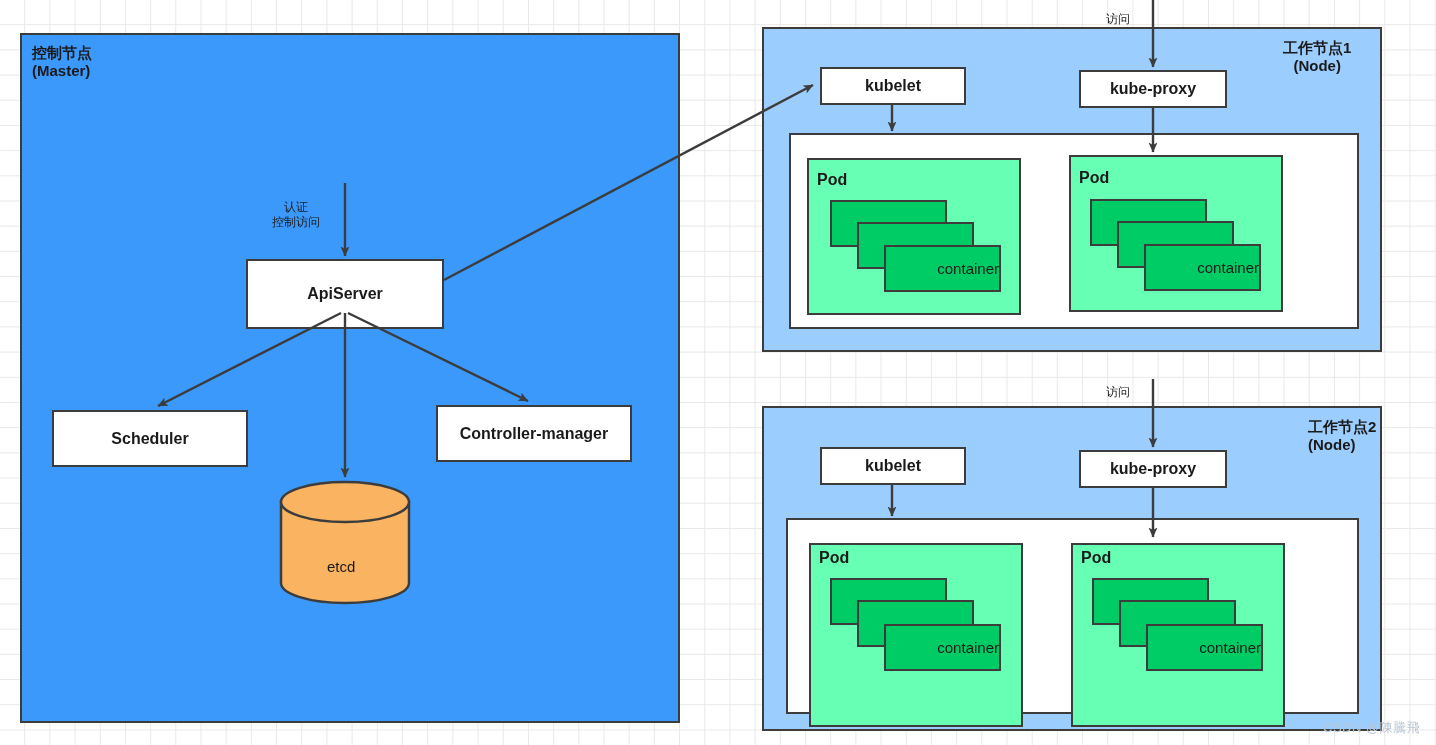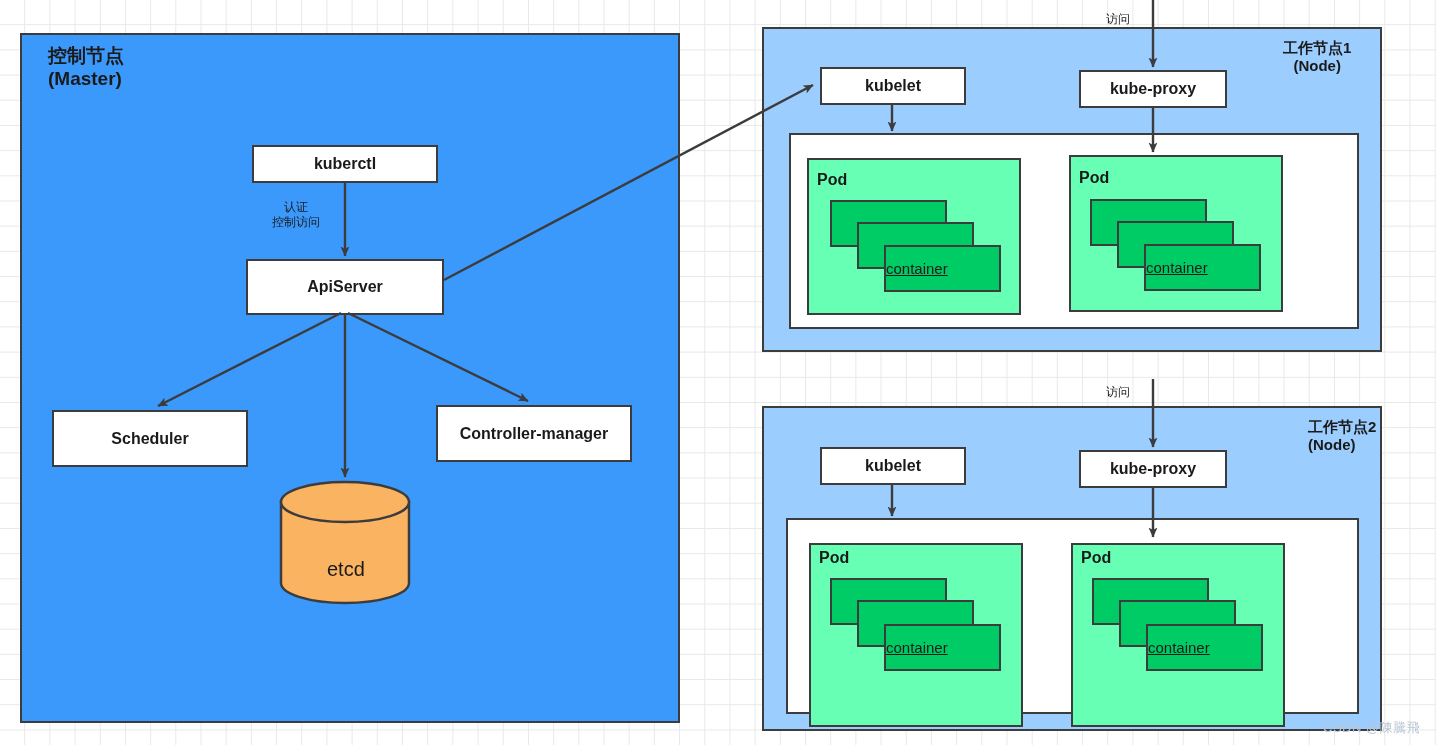--- a/index.html
+++ b/index.html
@@ -47,25 +47,24 @@
     border:2px solid #3c3c3c;
     display:flex;align-items:center;justify-content:center;
     font-weight:bold;
     color:#1a1a1a;
     white-space:nowrap;
   }
   .container-box{
     position:absolute;box-sizing:border-box;
     background:#00cc66;
     border:2px solid #3c3c3c;
-    display:flex;align-items:center;justify-content:flex-start;
+    display:flex;align-items:center;justify-content:flex-end;
     color:#1a1a1a;
     white-space:nowrap;
     overflow:hidden;
-    text-decoration:underline;
   }
   .region-title{
     position:absolute;
     color:#1a1a1a;
     font-weight:bold;
     line-height:1.22;
     white-space:pre;
   }
   .pod-label{
     position:absolute;
@@ -102,42 +101,39 @@
     letter-spacing:.5px;
   }
   svg.overlay{
     position:absolute;left:0;top:0;
     width:1436px;height:745px;
     pointer-events:none;
   }
   svg.etcd{position:absolute;}
   .etcd-text{
     position:absolute;
-    color:#1a1a1a;font-size:20px;
+    color:#1a1a1a;font-size:15px;
     white-space:nowrap;
   }
 </style>
 </head>
 <body>
 
 <div id="canvas">
 
   <div class="region master-region" style="left:20px;top:33px;width:660px;height:690px;"></div>
 
-  <div class="region-title" style="left:48px;top:44px;font-size:19px;">控制节点
+  <div class="region-title" style="left:32px;top:44px;font-size:15px;">控制节点
 (Master)</div>
 
-  <div class="comp-box" style="left:252px;top:145px;width:186px;height:38px;font-size:16px;">
-    <span>kuberctl</span>
-  </div>
 
   <div class="edge-label" style="left:258px;top:200px;width:76px;">认证
 控制访问</div>
 
-  <div class="comp-box" style="left:246px;top:259px;width:198px;height:56px;font-size:16px;">
+  <div class="comp-box" style="left:246px;top:259px;width:198px;height:70px;font-size:16px;">
     <span>ApiServer</span>
   </div>
 
   <div class="comp-box" style="left:436px;top:405px;width:196px;height:57px;font-size:16px;">
     <span>Controller-manager</span>
   </div>
 
   <div class="comp-box" style="left:52px;top:410px;width:196px;height:57px;font-size:16px;">
     <span>Scheduler</span>
   </div>

